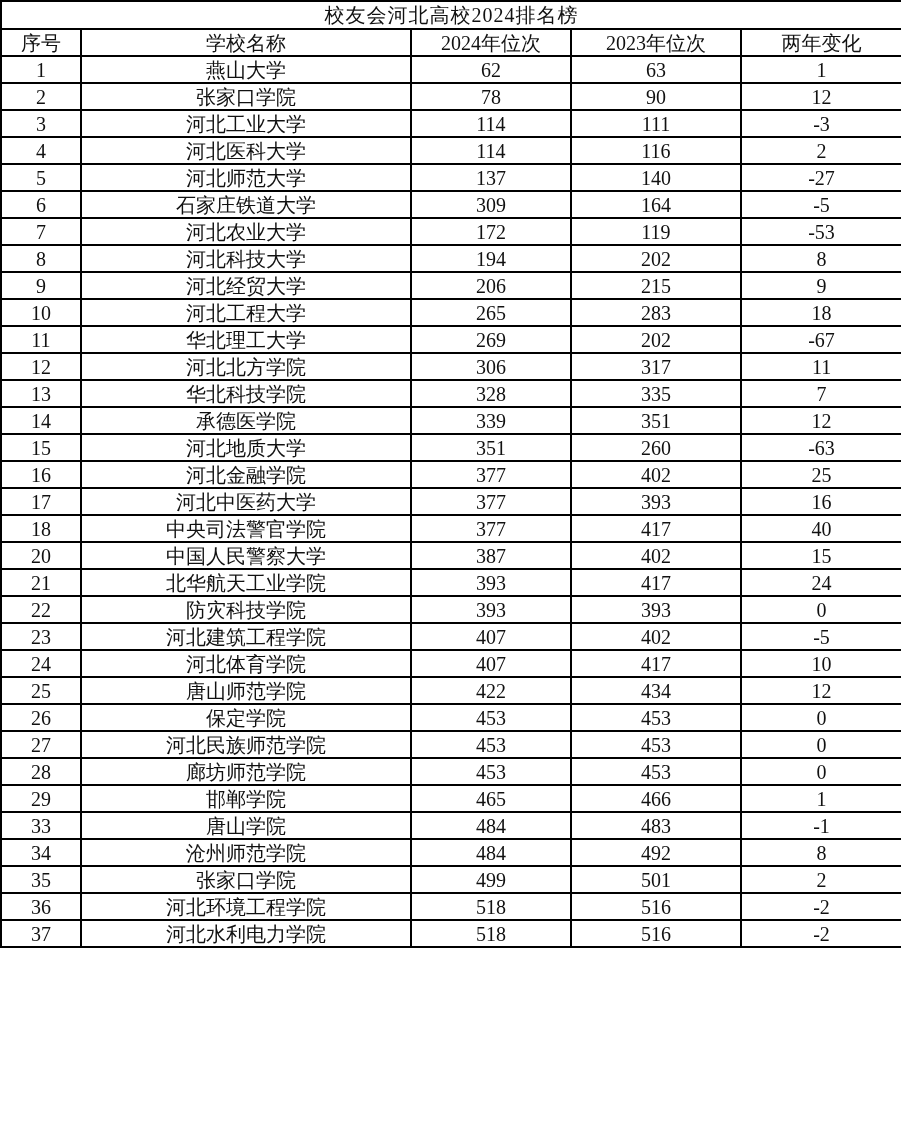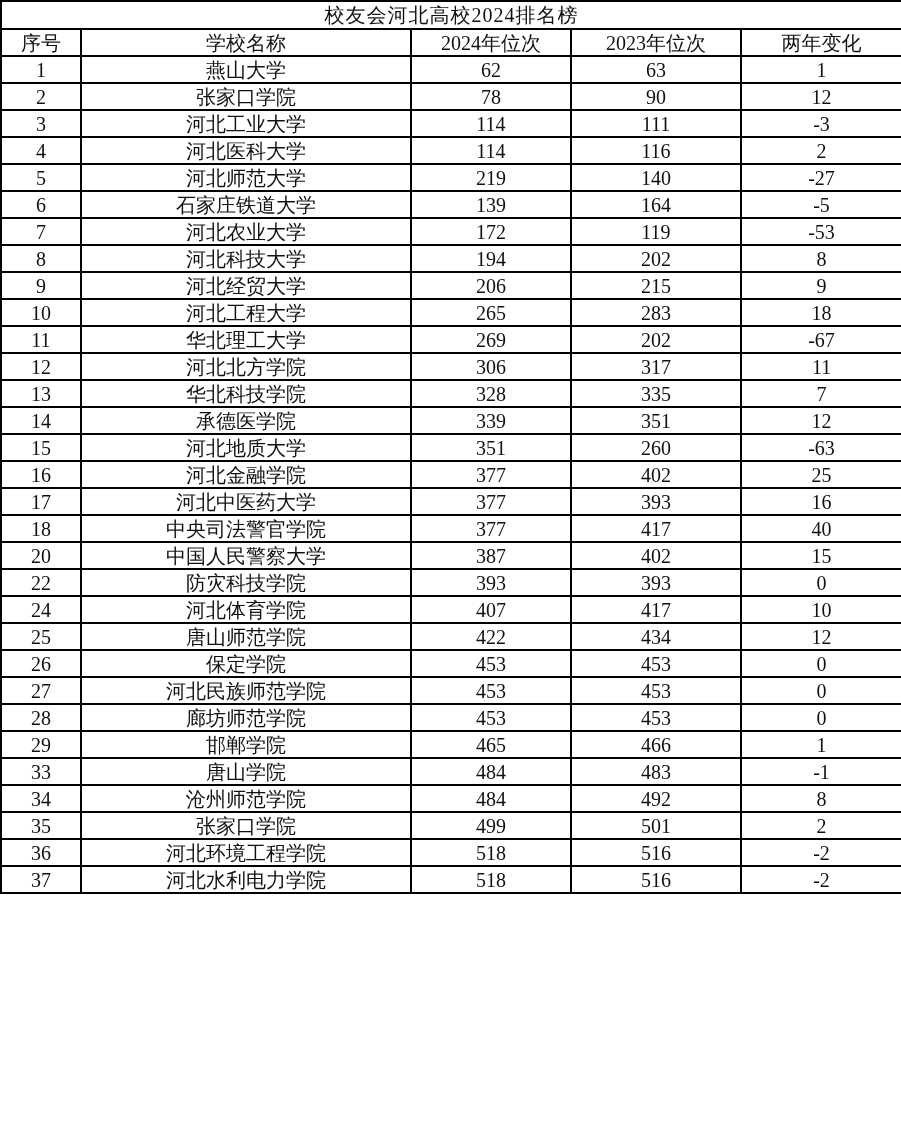--- a/index.html
+++ b/index.html
@@ -97,28 +97,28 @@
       <tr>
         <td>4</td>
         <td>河北医科大学</td>
         <td>114</td>
         <td>116</td>
         <td>2</td>
       </tr>
       <tr>
         <td>5</td>
         <td>河北师范大学</td>
-        <td>219</td>
+        <td>137</td>
         <td>140</td>
         <td>-27</td>
       </tr>
       <tr>
         <td>6</td>
         <td>石家庄铁道大学</td>
-        <td>139</td>
+        <td>309</td>
         <td>164</td>
         <td>-5</td>
       </tr>
       <tr>
         <td>7</td>
         <td>河北农业大学</td>
         <td>172</td>
         <td>119</td>
         <td>-53</td>
       </tr>
@@ -200,27 +200,41 @@
         <td>40</td>
       </tr>
       <tr>
         <td>20</td>
         <td>中国人民警察大学</td>
         <td>387</td>
         <td>402</td>
         <td>15</td>
       </tr>
       <tr>
+        <td>21</td>
+        <td>北华航天工业学院</td>
+        <td>393</td>
+        <td>417</td>
+        <td>24</td>
+      </tr>
+      <tr>
         <td>22</td>
         <td>防灾科技学院</td>
         <td>393</td>
         <td>393</td>
         <td>0</td>
       </tr>
       <tr>
+        <td>23</td>
+        <td>河北建筑工程学院</td>
+        <td>407</td>
+        <td>402</td>
+        <td>-5</td>
+      </tr>
+      <tr>
         <td>24</td>
         <td>河北体育学院</td>
         <td>407</td>
         <td>417</td>
         <td>10</td>
       </tr>
       <tr>
         <td>25</td>
         <td>唐山师范学院</td>
         <td>422</td>

